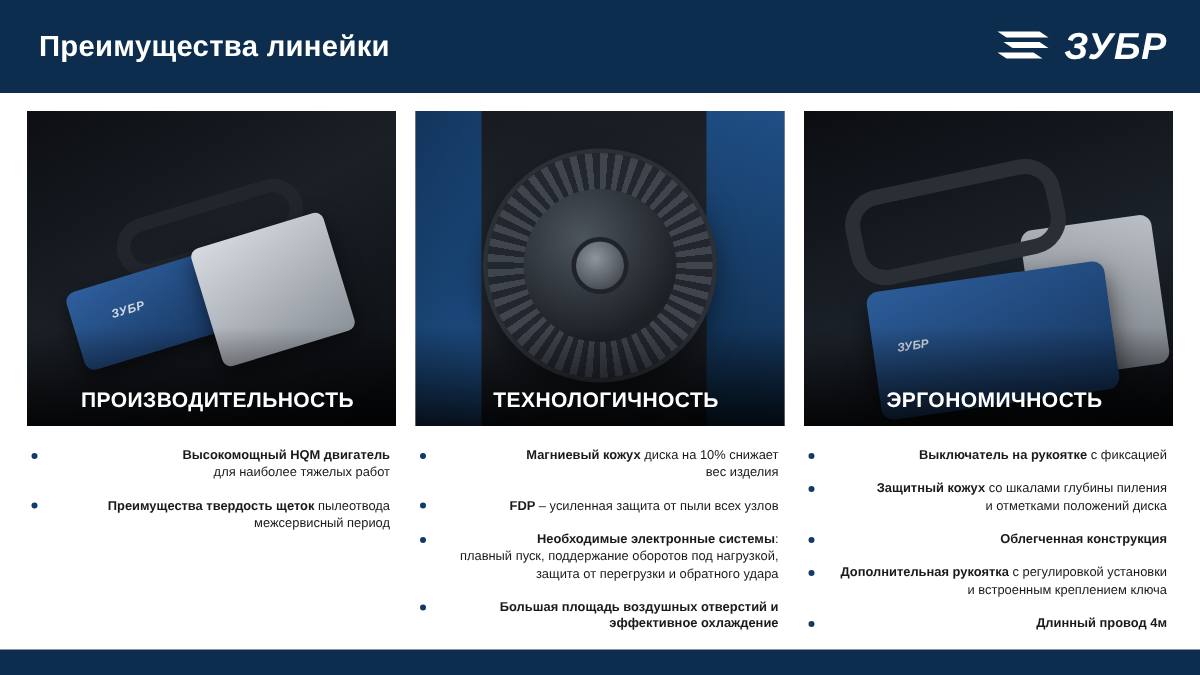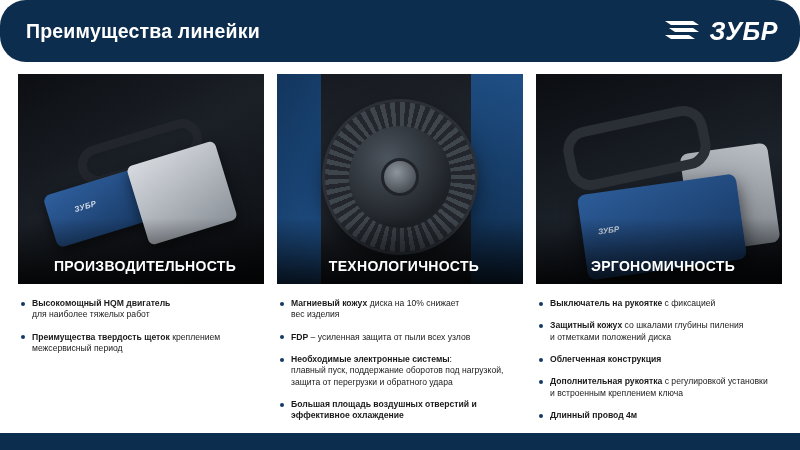--- a/index.html
+++ b/index.html
@@ -18,21 +18,20 @@
   
   .header {
     position: absolute;
     top: 0; left: 0;
     width: 800px; height: 62px;
     background: #0d2d4e;
     display: flex;
     align-items: center;
     justify-content: space-between;
     padding: 0 22px 0 26px;
-    border-radius: 26px;
   }
   .header-title {
     color: #ffffff;
     font-size: 19.5px;
     font-weight: bold;
     letter-spacing: 0.2px;
   }
   .logo {
     display: flex;
     align-items: center;
@@ -174,20 +173,21 @@
 
   
   .bullets { padding: 14px 4px 0 2px; }
   .bullet {
     position: relative;
     padding-left: 12px;
     margin-bottom: 11px;
     font-size: 8.6px;
     line-height: 1.32;
     color: #1a1a1a;
+    text-align: right;
   }
   .bullet::before {
     content: "";
     position: absolute;
     left: 1px; top: 3.5px;
     width: 4px; height: 4px;
     background: #123a66;
     border-radius: 50%;
   }
   .b { font-weight: bold; }
@@ -227,21 +227,21 @@
         <div class="brand">ЗУБР</div>
         <div class="cap-shade"></div>
         <div class="caption">ПРОИЗВОДИТЕЛЬНОСТЬ</div>
       </div>
       <div class="bullets">
         <div class="bullet">
           <span class="b">Высокомощный HQM двигатель</span><span></span><br>
           <span>для наиболее тяжелых работ</span>
         </div>
         <div class="bullet">
-          <span class="b">Преимущества твердость щеток</span><span> креплением</span><br>
+          <span class="b">Преимущества твердость щеток</span><span> пылеотвода</span><br>
           <span>межсервисный период</span>
         </div>
       </div>
     </div>
 
     <div class="col">
       <div class="photo ph2">
         <div class="blue-l"></div>
         <div class="blue-r"></div>
         <div class="disc-outer"></div>

